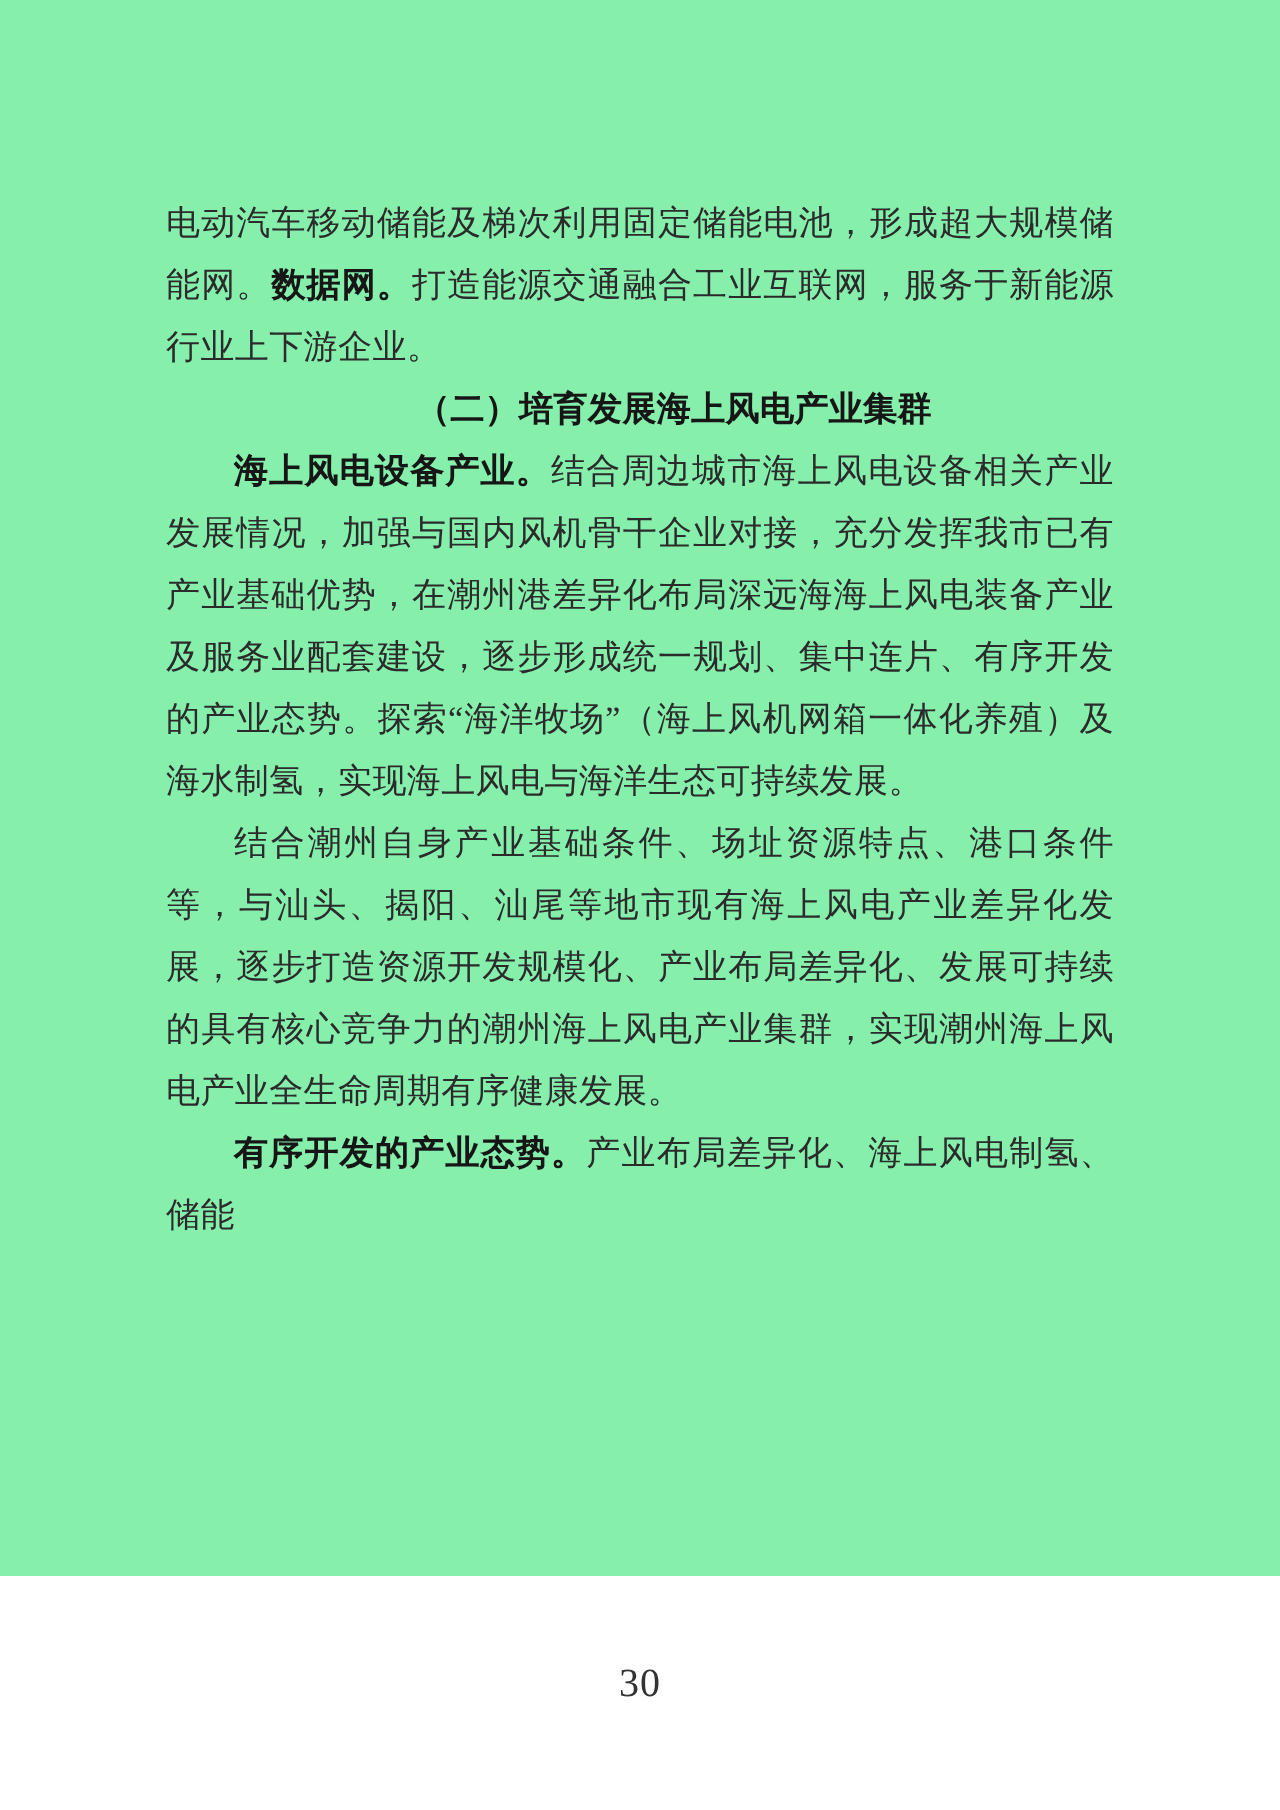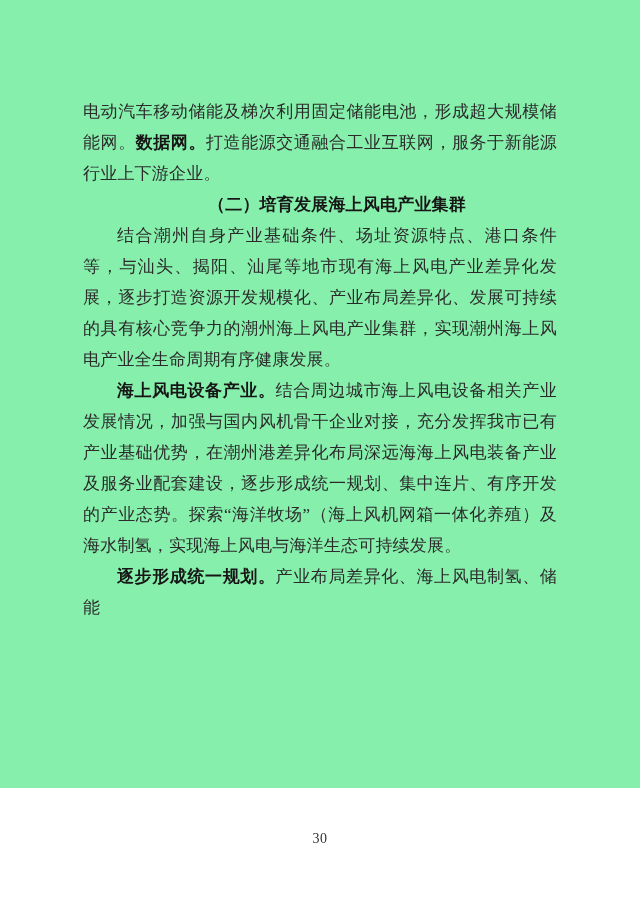--- a/index.html
+++ b/index.html
@@ -50,38 +50,38 @@
     font-weight: 700;
     color: #161616;
     text-align: center;
   }
   .footer {
     position: absolute;
     left: 0;
     top: 831px;
     width: 640px;
     text-align: center;
-    font-size: 14px;
+    font-size: 20px;
     color: #333333;
     letter-spacing: 0.5px;
   }
 </style>
 </head>
 <body>
 
 <div class="page">
   <div class="content">
 
     <p class="para no-indent"><span>电动汽车移动储能及梯次利用固定储能电池，形成超大规模储能网。</span><b>数据网。</b><span>打造能源交通融合工业互联网，服务于新能源行业上下游企业。</span></p>
 
 
     <p class="para heading">（二）培育发展海上风电产业集群</p>
 
+    <p class="para"><b>海上风电设备产业。</b><span>结合周边城市海上风电设备相关产业发展情况，加强与国内风机骨干企业对接，充分发挥我市已有产业基础优势，在潮州港差异化布局深远海海上风电装备产业及服务业配套建设，逐步形成统一规划、集中连片、有序开发的产业态势。探索“海洋牧场”（海上风机网箱一体化养殖）及海水制氢，实现海上风电与海洋生态可持续发展。</span></p>
+
     <p class="para"><span>结合潮州自身产业基础条件、场址资源特点、港口条件等，与汕头、揭阳、汕尾等地市现有海上风电产业差异化发展，逐步打造资源开发规模化、产业布局差异化、发展可持续的具有核心竞争力的潮州海上风电产业集群，实现潮州海上风电产业全生命周期有序健康发展。</span></p>
 
-    <p class="para"><b>海上风电设备产业。</b><span>结合周边城市海上风电设备相关产业发展情况，加强与国内风机骨干企业对接，充分发挥我市已有产业基础优势，在潮州港差异化布局深远海海上风电装备产业及服务业配套建设，逐步形成统一规划、集中连片、有序开发的产业态势。探索“海洋牧场”（海上风机网箱一体化养殖）及海水制氢，实现海上风电与海洋生态可持续发展。</span></p>
-
-    <p class="para"><b>逐步形成统一规划。</b><span>产业布局差异化、海上风电制氢、储能</span></p>
+    <p class="para"><b>有序开发的产业态势。</b><span>产业布局差异化、海上风电制氢、储能</span></p>
 
   </div>
 
   <div class="footer">30</div>
 </div>
 
 </body></html>

